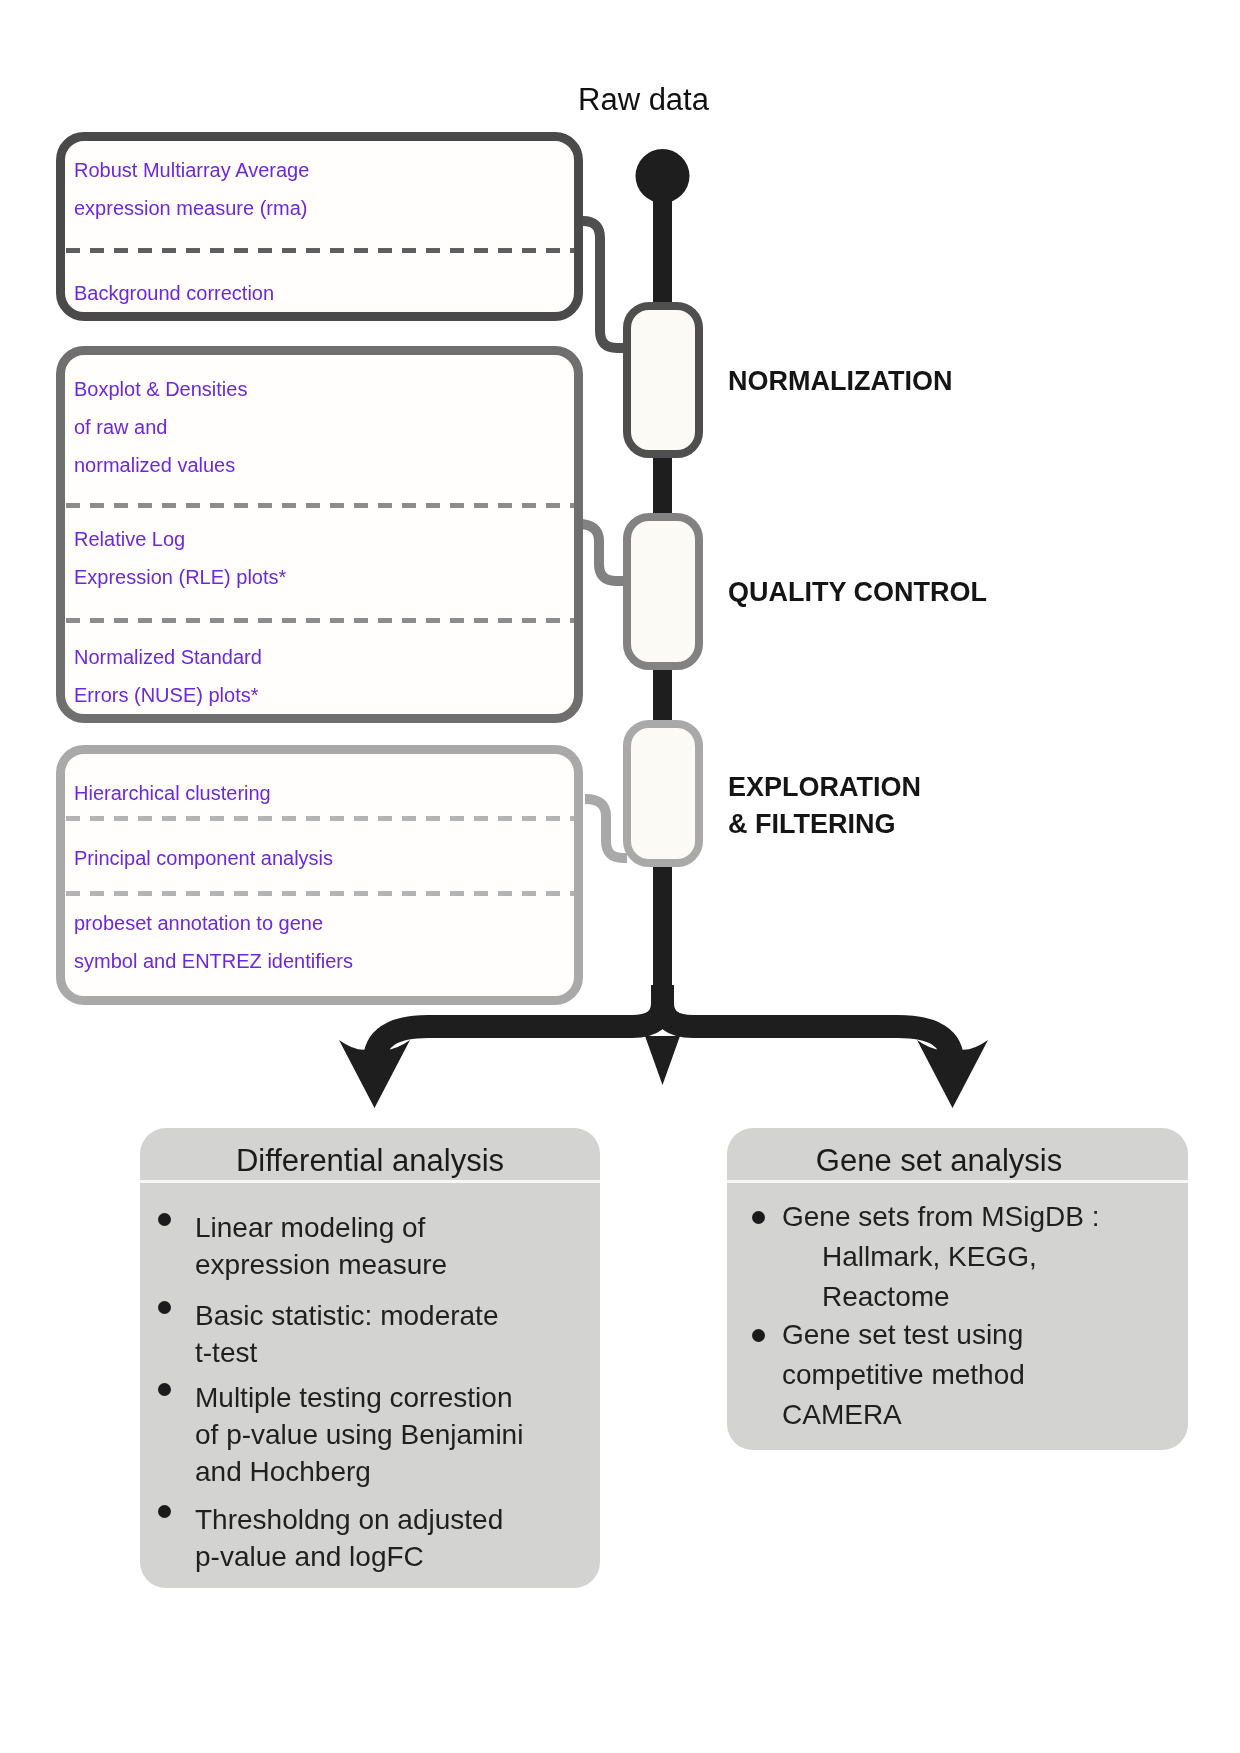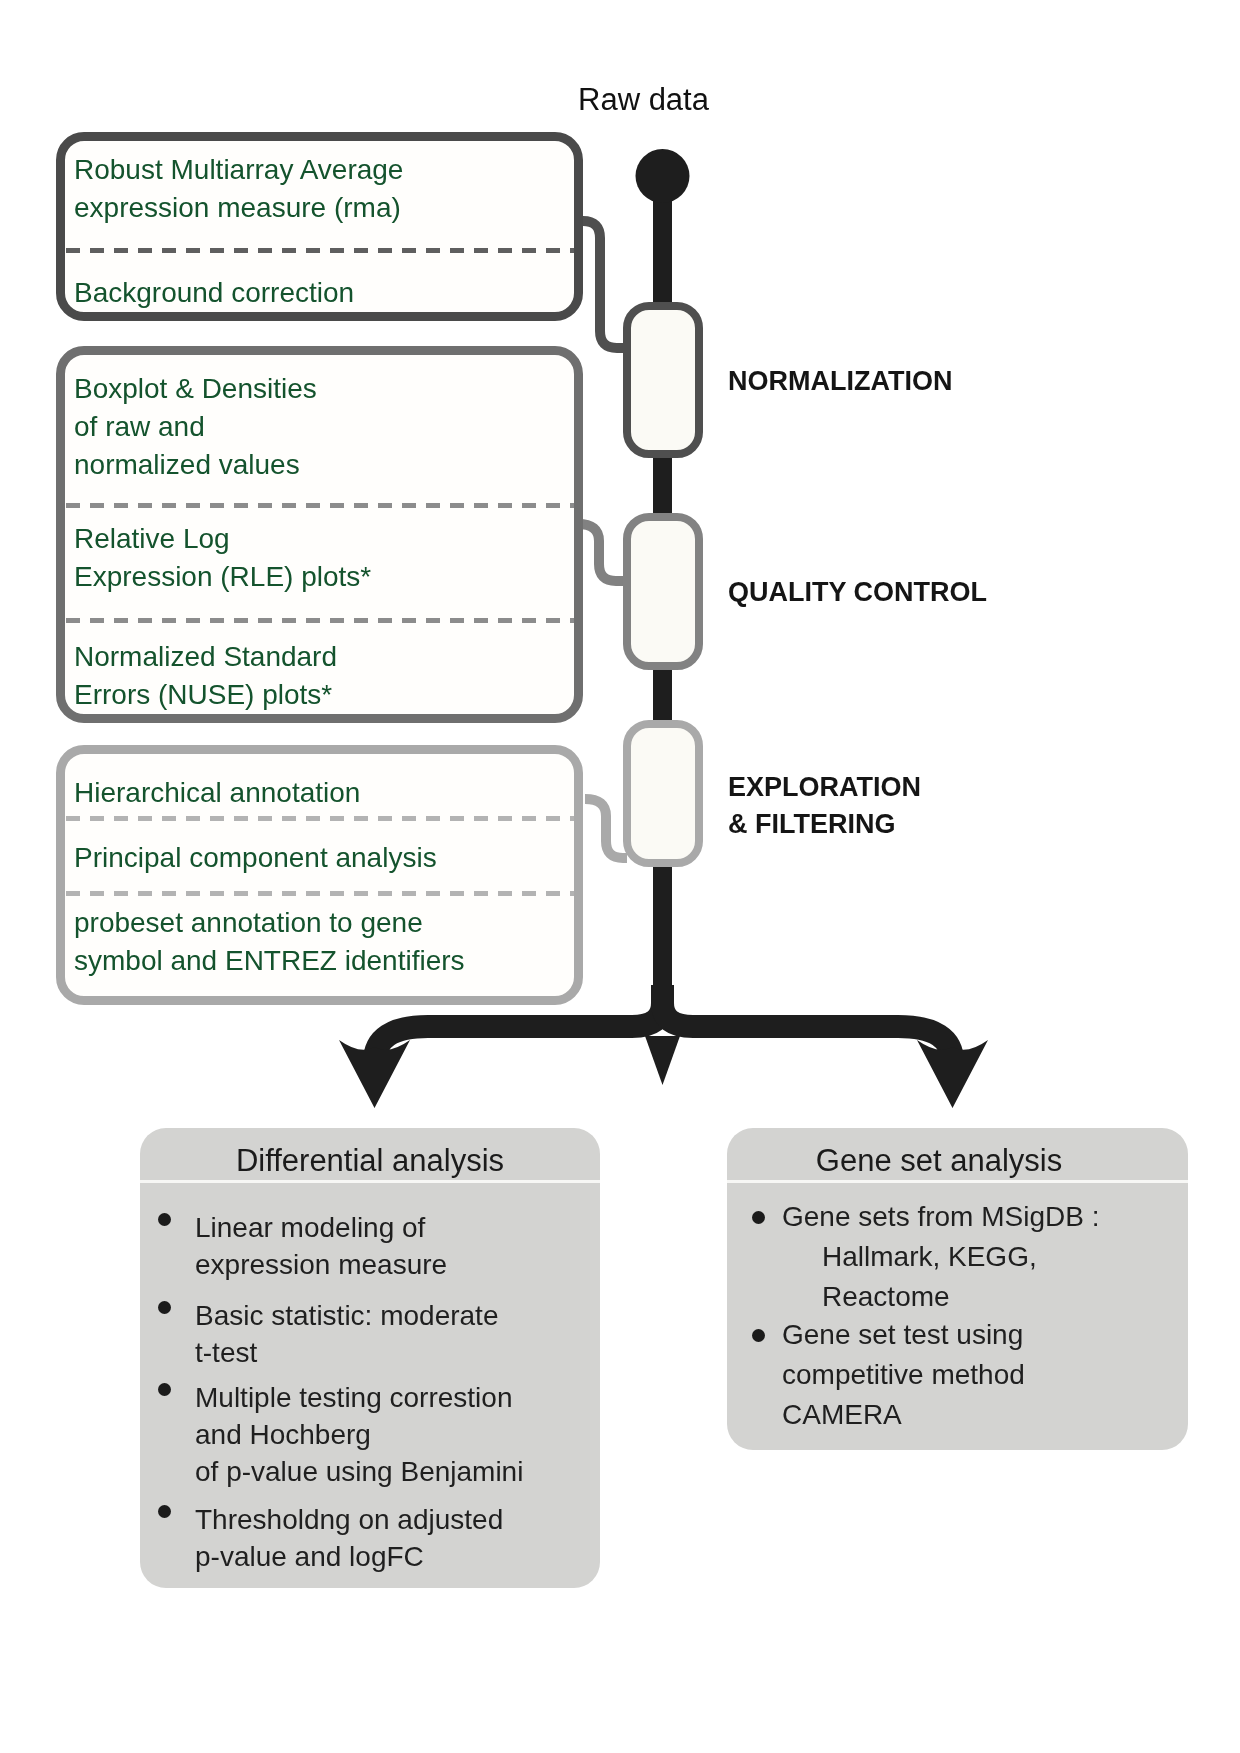--- a/index.html
+++ b/index.html
@@ -19,22 +19,22 @@
   
   .capsule{
     position:absolute;left:623px;width:80px;box-sizing:border-box;
     background:#fbfaf5;border-radius:26px;z-index:2;
   }
   .capsule.c1{top:302px;height:156px;border:8px solid #4f4f4f;}
   .capsule.c2{top:513px;height:157px;border:8px solid #828282;}
   .capsule.c3{top:720px;height:147px;border:8px solid #a9a9a9;}
   
   .rowtxt{
-    position:absolute;left:74px;z-index:3;font-size:28px;line-height:38px;
-    color:#14532d;white-space:nowrap;
+    position:absolute;left:74px;z-index:3;font-size:20px;line-height:38px;
+    color:#6d28d9;white-space:nowrap;
   }
   .dash{
     position:absolute;left:66px;width:508px;height:5px;z-index:3;
   }
   .dash.d1{background:repeating-linear-gradient(90deg,#5f5f5f 0 14px,transparent 14px 24px);}
   .dash.d2{background:repeating-linear-gradient(90deg,#8c8c8c 0 14px,transparent 14px 24px);}
   .dash.d3{background:repeating-linear-gradient(90deg,#b3b3b3 0 14px,transparent 14px 24px);}
   
   .stagelabel{
     position:absolute;left:728px;z-index:3;font-size:27px;font-weight:700;
@@ -124,21 +124,21 @@
     <div>Relative Log</div>
     <div>Expression (RLE) plots*</div>
   </div>
   <div class="dash d2" style="top:618px"></div>
   <div class="rowtxt" style="top:638px">
     <div>Normalized Standard</div>
     <div>Errors (NUSE) plots*</div>
   </div>
 
   <div class="rowtxt" style="top:774px">
-    <div>Hierarchical annotation</div>
+    <div>Hierarchical clustering</div>
   </div>
   <div class="dash d3" style="top:816px"></div>
   <div class="rowtxt" style="top:839px">
     <div>Principal component analysis</div>
   </div>
   <div class="dash d3" style="top:891px"></div>
   <div class="rowtxt" style="top:904px">
     <div>probeset annotation to gene</div>
     <div>symbol and ENTREZ identifiers</div>
   </div>
@@ -170,22 +170,22 @@
 
   <div class="bdot" style="left:158px;top:1301px"></div>
   <div class="bullet-lines bl-left" style="top:1289px">
     <div>Basic statistic: moderate</div>
     <div>t-test</div>
   </div>
 
   <div class="bdot" style="left:158px;top:1383px"></div>
   <div class="bullet-lines bl-left" style="top:1371px">
     <div>Multiple testing correstion</div>
+    <div>of p-value using Benjamini</div>
     <div>and Hochberg</div>
-    <div>of p-value using Benjamini</div>
   </div>
 
   <div class="bdot" style="left:158px;top:1505px"></div>
   <div class="bullet-lines bl-left" style="top:1493px">
     <div>Thresholdng on adjusted</div>
     <div>p-value and logFC</div>
   </div>
 
   <div class="bdot" style="left:752px;top:1211px"></div>
   <div class="bullet-lines bl-right" style="top:1197px">

